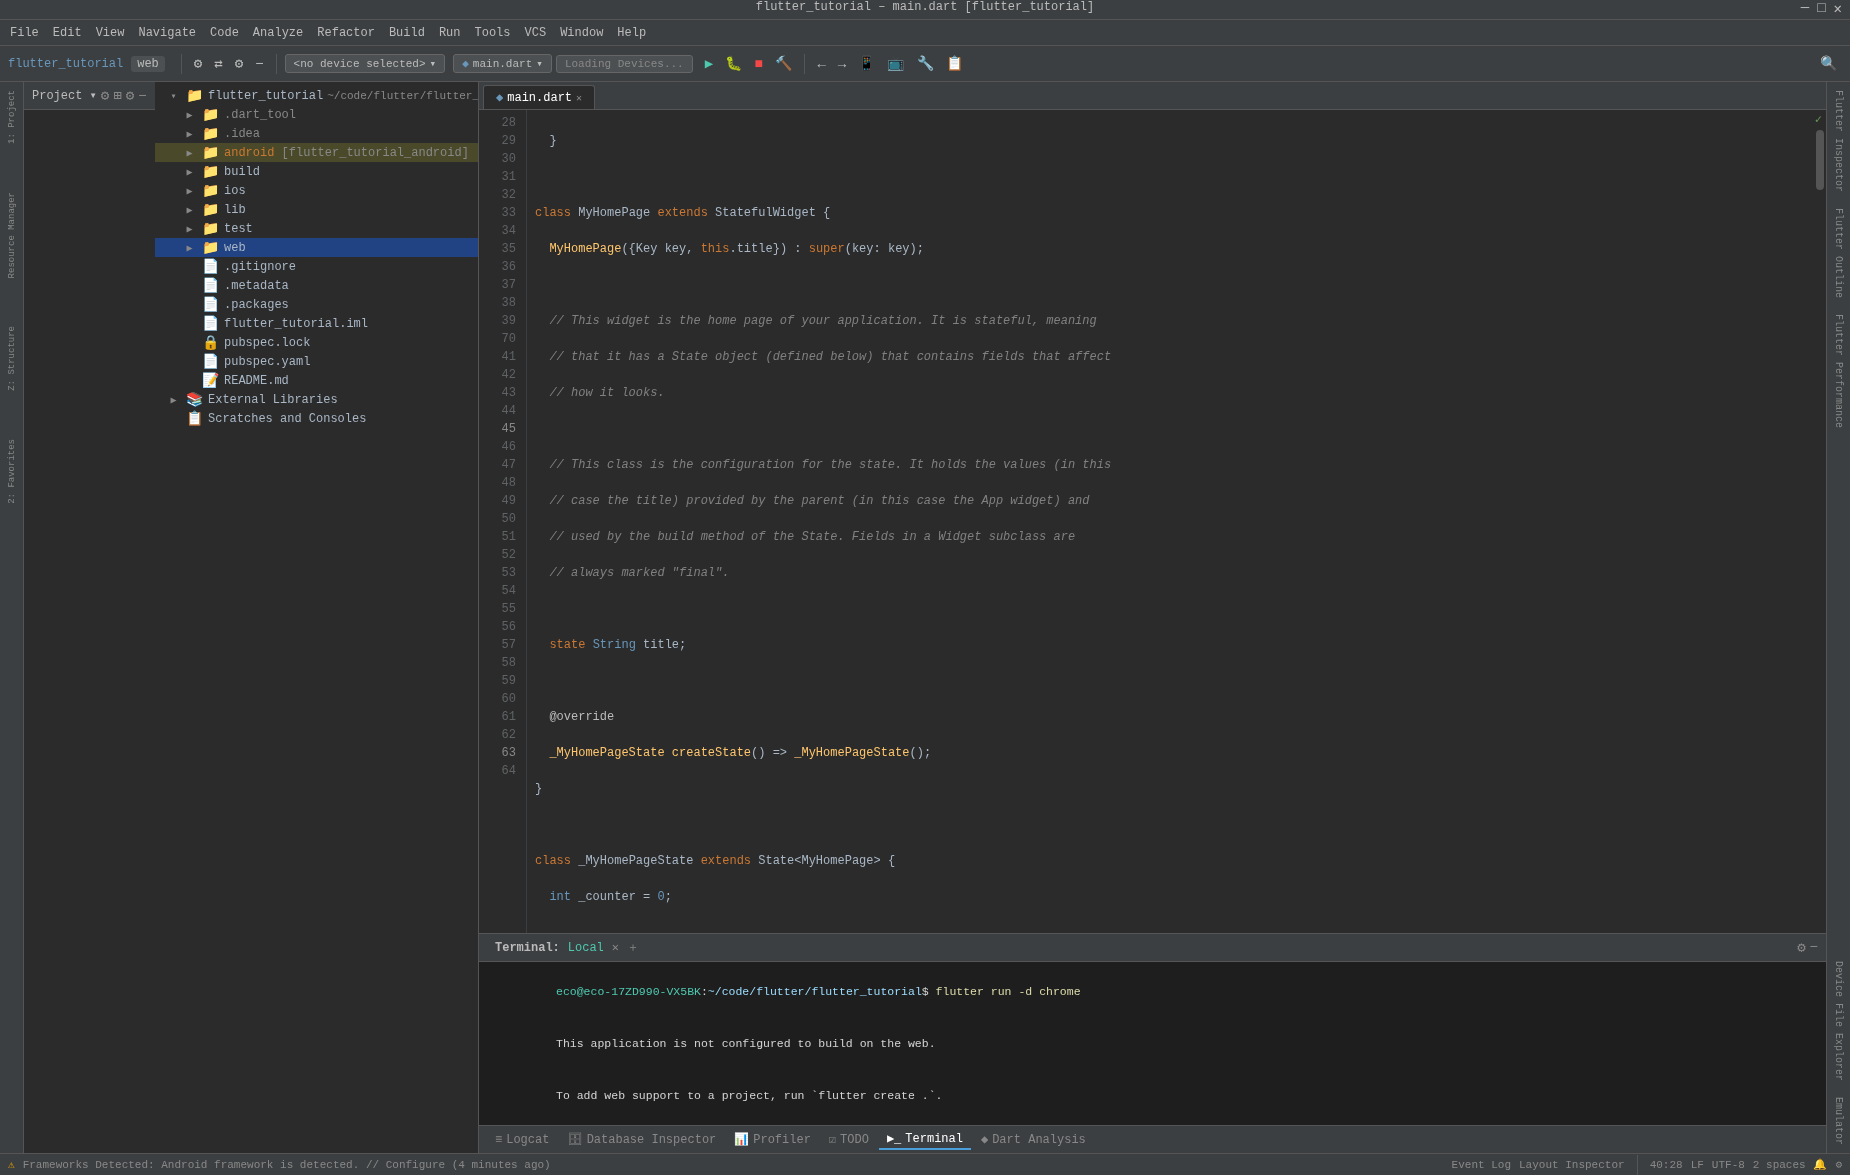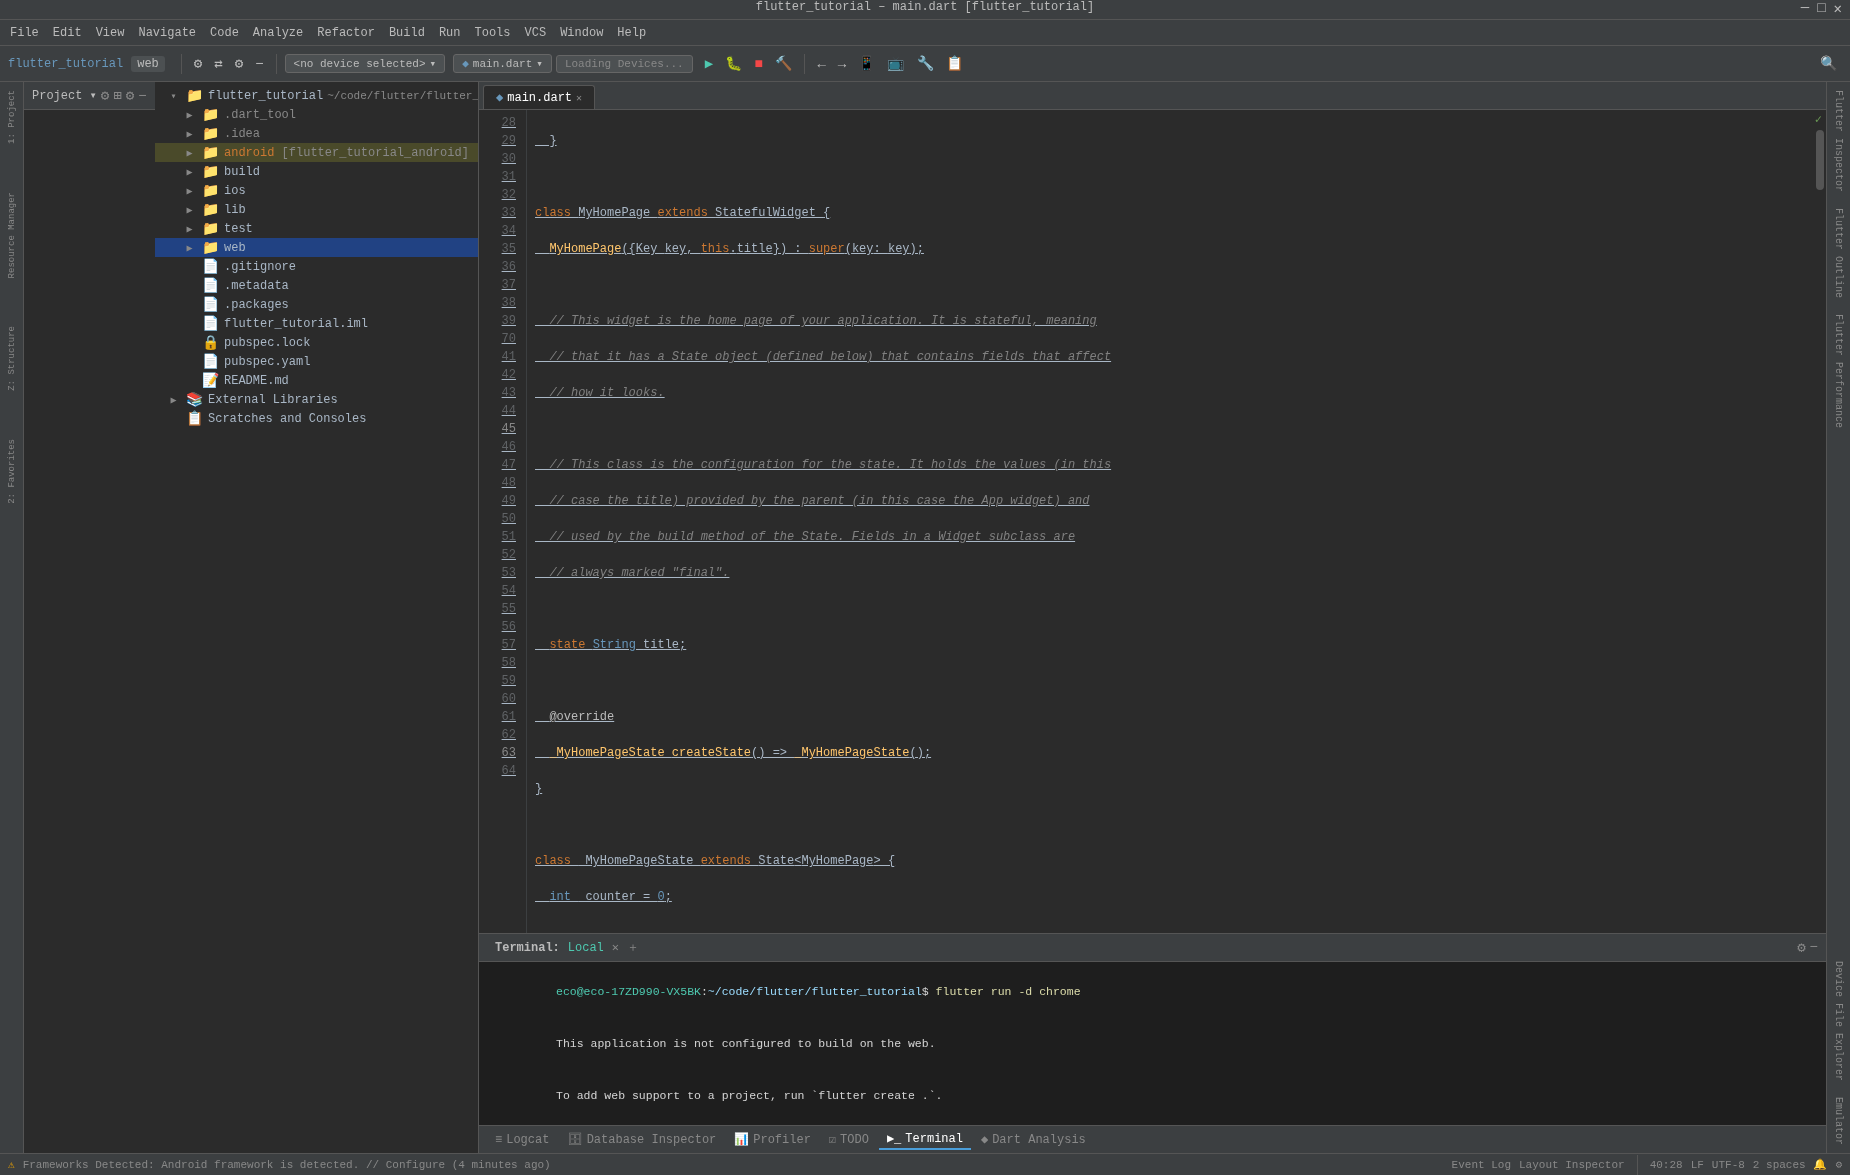--- a/index.html
+++ b/index.html
@@ -251,21 +251,20 @@
       color: #fff;
     }
     .tab-close { color: #888; font-size: 10px; }
 
     
     .code-editor {
       flex: 1;
       display: flex;
       overflow: hidden;
       background: #2b2b2b;
-      text-decoration: underline;
     }
     .line-numbers {
       width: 48px;
       background: #2b2b2b;
       border-right: 1px solid #3c3f41;
       padding: 4px 4px 4px 0;
       text-align: right;
       color: #606366;
       font-size: 12px;
       line-height: 1.5;

